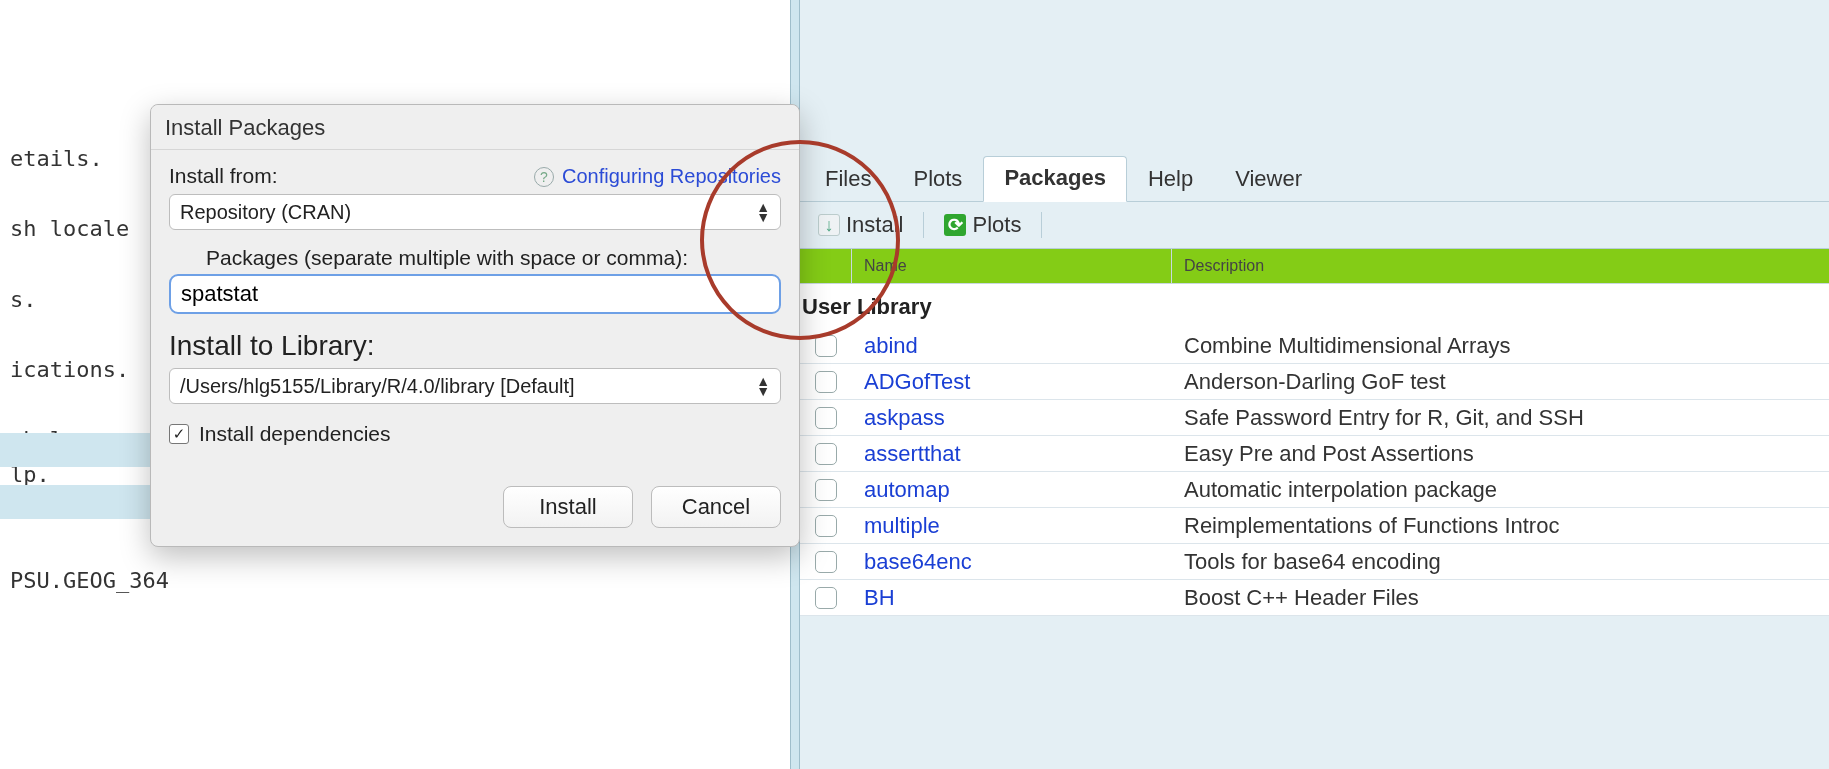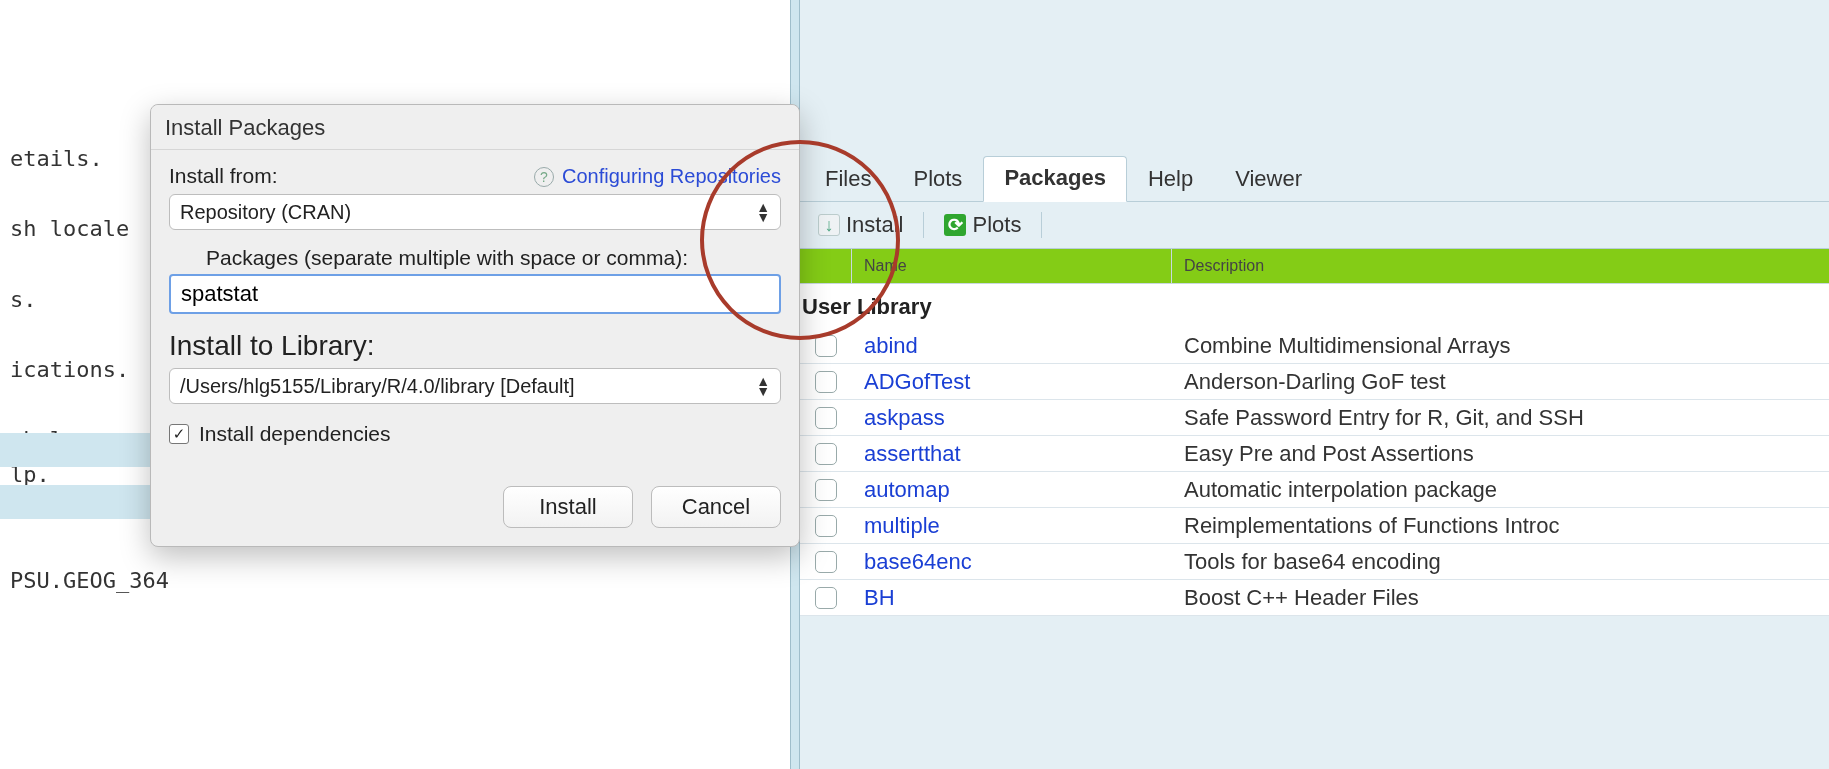--- a/index.html
+++ b/index.html
@@ -91,21 +91,21 @@
   .dialog .body { padding:14px 18px 18px 18px; }
   .lblrow { display:flex; justify-content:space-between; align-items:flex-end; margin-bottom:6px; font-size:21px; }
   .lblrow .help { color:#2b4bd6; font-size:20px; display:flex; align-items:center; gap:8px; }
   .qmark { width:20px;height:20px;border:1.5px solid #9aa;border-radius:50%;display:inline-flex;align-items:center;justify-content:center;color:#7a8;font-size:14px;}
   .select {
     width:100%; height:36px; border:1px solid #bdbdbd; border-radius:6px; background:#fff;
     display:flex; align-items:center; justify-content:space-between; padding:0 10px; font-size:20px;
   }
   .select .caret { font-size:14px; line-height:10px; color:#333; display:flex; flex-direction:column; gap:0; }
   .textin {
-    width:100%; height:40px; border:2px solid #6ea0e6; border-radius:4px; background:#fff;
+    width:100%; height:40px; border:2px solid #6ea0e6; border-radius:9px; background:#fff;
     padding:0 10px; font-size:22px; outline:none; margin-top:4px;
   }
   .section-gap { height:16px; }
   .chkline { display:flex; align-items:center; gap:10px; margin-top:18px; font-size:21px;}
   .chkbox {
     width:20px;height:20px;border:1.5px solid #777;border-radius:3px;background:#fff;
     display:inline-flex;align-items:center;justify-content:center;font-size:15px;color:#222;
   }
   .btnrow { display:flex; justify-content:flex-end; gap:18px; margin-top:40px; }
   .btn {

